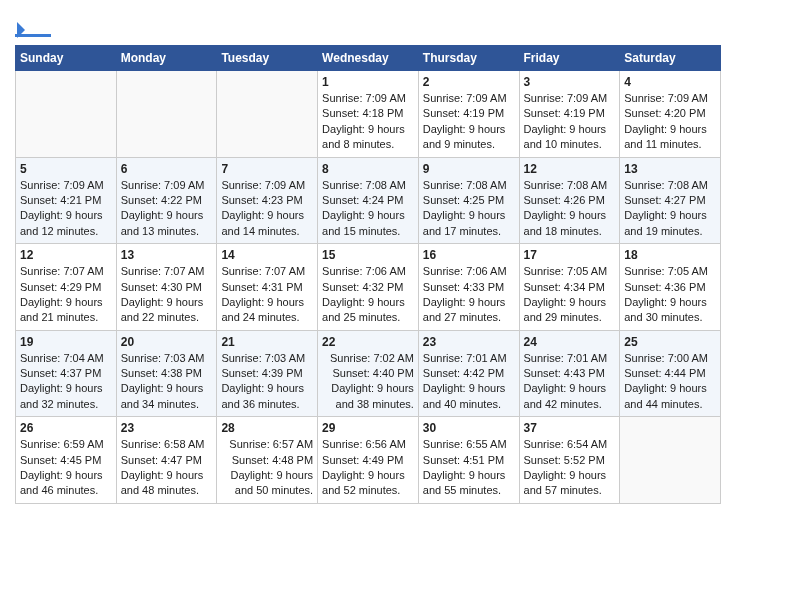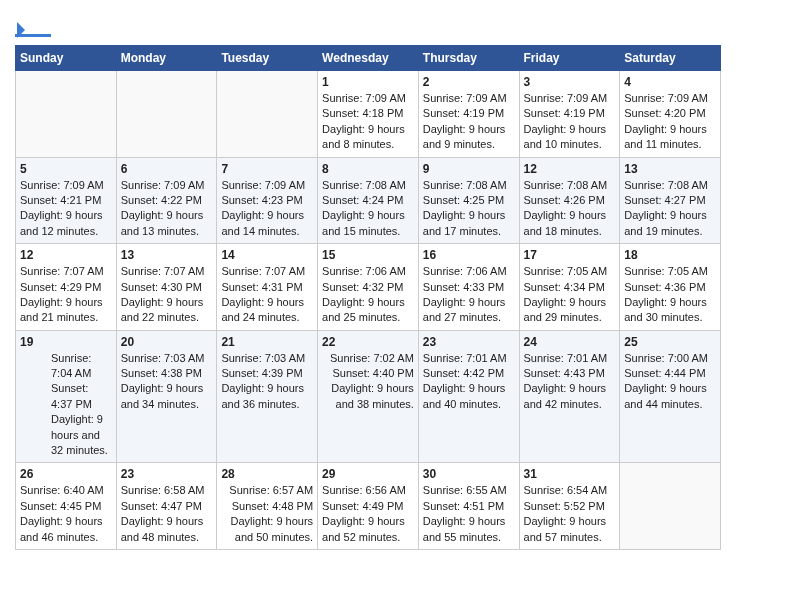--- a/index.html
+++ b/index.html
@@ -242,21 +242,21 @@
           <td>
             <div class="day-num">18</div>
             <div class="day-info" style="white-space: pre-line;">Sunrise: 7:05 AM
 Sunset: 4:36 PM
 Daylight: 9 hours and 30 minutes.</div>
           </td>
         </tr>
         <tr>
           <td>
             <div class="day-num">19</div>
-            <div class="day-info" style="white-space: pre-line; margin-left: 31px;">Sunrise: 7:04 AM
+            <div class="day-info" style="white-space: pre-line;">Sunrise: 7:04 AM
 Sunset: 4:37 PM
 Daylight: 9 hours and 32 minutes.</div>
           </td>
           <td>
             <div class="day-num">20</div>
             <div class="day-info" style="white-space: pre-line;">Sunrise: 7:03 AM
 Sunset: 4:38 PM
 Daylight: 9 hours and 34 minutes.</div>
           </td>
           <td>
@@ -286,21 +286,21 @@
           <td>
             <div class="day-num">25</div>
             <div class="day-info" style="white-space: pre-line;">Sunrise: 7:00 AM
 Sunset: 4:44 PM
 Daylight: 9 hours and 44 minutes.</div>
           </td>
         </tr>
         <tr>
           <td>
             <div class="day-num">26</div>
-            <div class="day-info" style="white-space: pre-line;">Sunrise: 6:40 AM
+            <div class="day-info" style="white-space: pre-line;">Sunrise: 6:59 AM
 Sunset: 4:45 PM
 Daylight: 9 hours and 46 minutes.</div>
           </td>
           <td>
             <div class="day-num">23</div>
             <div class="day-info" style="white-space: pre-line;">Sunrise: 6:58 AM
 Sunset: 4:47 PM
 Daylight: 9 hours and 48 minutes.</div>
           </td>
           <td>
@@ -315,21 +315,21 @@
 Sunset: 4:49 PM
 Daylight: 9 hours and 52 minutes.</div>
           </td>
           <td>
             <div class="day-num">30</div>
             <div class="day-info" style="white-space: pre-line;">Sunrise: 6:55 AM
 Sunset: 4:51 PM
 Daylight: 9 hours and 55 minutes.</div>
           </td>
           <td>
-            <div class="day-num">31</div>
+            <div class="day-num">37</div>
             <div class="day-info" style="white-space: pre-line;">Sunrise: 6:54 AM
 Sunset: 5:52 PM
 Daylight: 9 hours and 57 minutes.</div>
           </td>
           <td class="empty"></td>
         </tr>
       </tbody>
   </table>
 </div>
 

